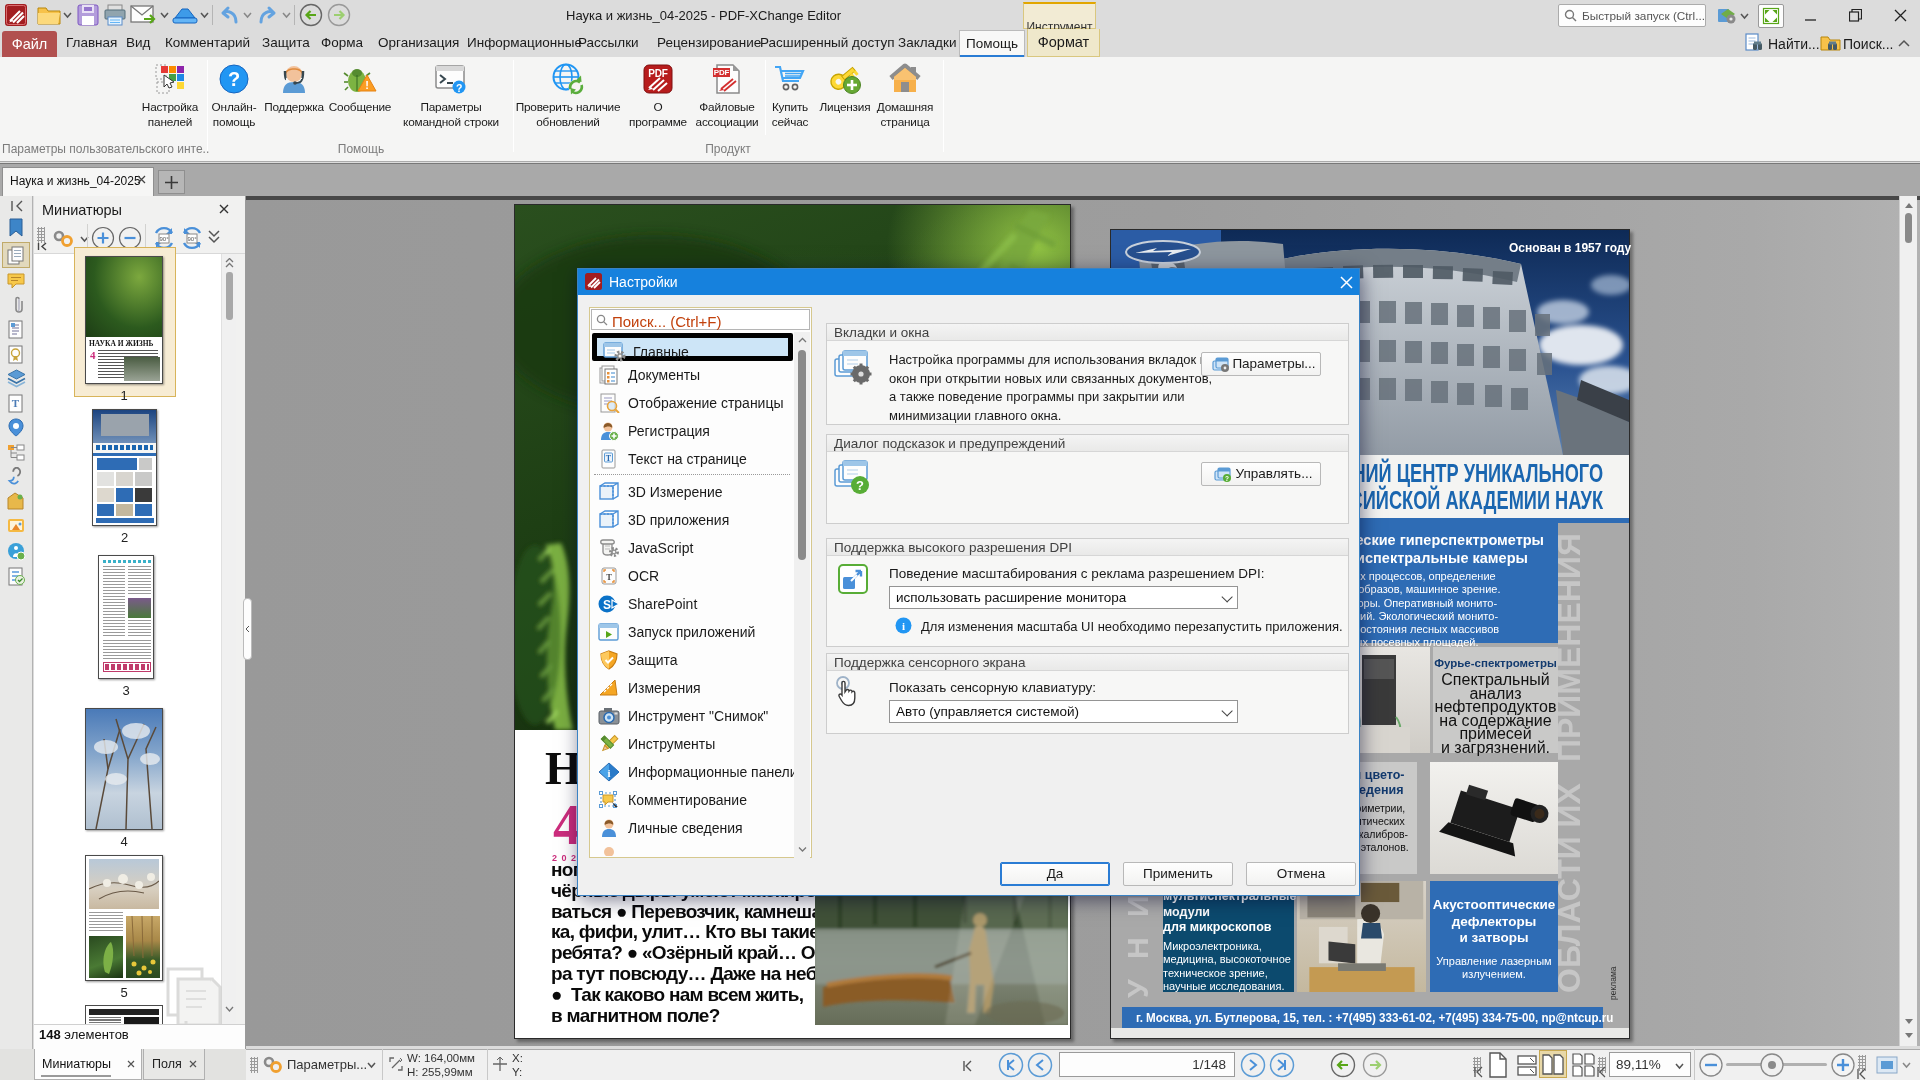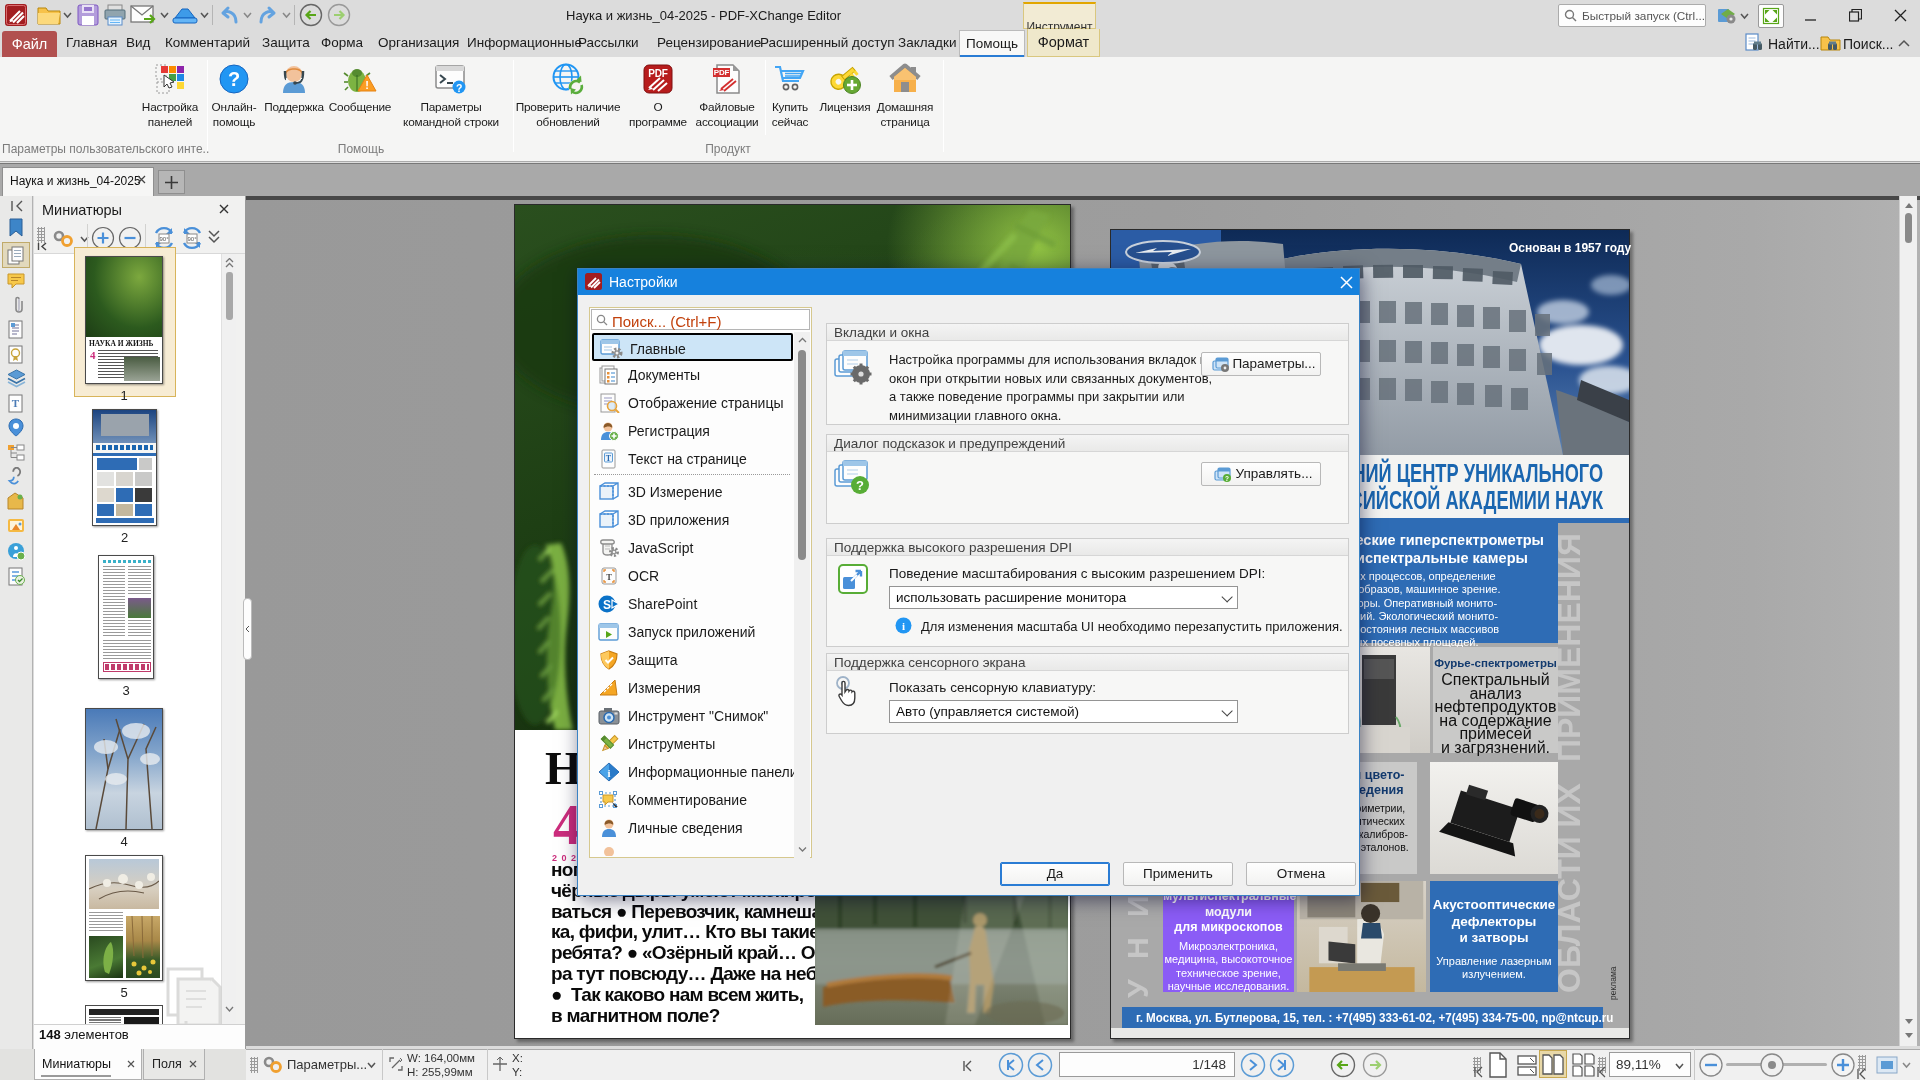--- a/index.html
+++ b/index.html
@@ -583,21 +583,21 @@
           <g transform="rotate(18 64 56)">
             <rect x="24" y="40" width="62" height="34" fill="#1c1c1c"></rect>
             <rect x="78" y="30" width="26" height="18" rx="3" fill="#111"></rect>
             <circle cx="106" cy="38" r="9" fill="#222"></circle>
             <circle cx="106" cy="38" r="5" fill="#3a2a1a"></circle>
             <rect x="30" y="32" width="20" height="10" fill="#2a2a2a"></rect>
             <path d="M22 74 L90 74 L96 86 L16 86 Z" fill="#141414"></path>
           </g>
         </svg>
       </div>
-    <div class="a" style="left:52px;top:651px;width:131px;height:111px;background:#8b5cf6;color:#fff;text-align:center">
+    <div class="a" style="left:52px;top:651px;width:131px;height:111px;background:#0c4a6e;color:#fff;text-align:left">
       <div style="font-weight:bold;font-size:12.5px;margin-top:8px;line-height:15.5px">мультиспектральные<br>модули<br>для микроскопов</div>
       <div style="font-size:11px;line-height:13.5px;margin-top:4px">Микроэлектроника,<br>медицина, высокоточное<br>техническое зрение,<br>научные исследования.</div>
     </div>
     <div class="a" style="left:186px;top:651px;width:129px;height:111px;background:linear-gradient(180deg,#d8d2c8,#c4b89e)">
         <svg width="129" height="111" viewBox="0 0 129 116">
           <rect x="0" y="0" width="129" height="40" fill="#b8b2a6"></rect>
           <rect x="8" y="4" width="50" height="34" fill="#8a8478"></rect>
           <rect x="64" y="2" width="40" height="20" fill="#6a5a3a"></rect>
           <rect x="20" y="48" width="30 " height="38" fill="#ddd8ce"></rect>
           <path d="M60 40 C75 38 85 44 88 56 L84 90 L60 92 Z" fill="#e9e7e0"></path>
@@ -1059,21 +1059,21 @@
 
   <div class="a" style="left:11px;top:38px;width:223px;height:551px;background:#fdfdfd;border:1px solid #d6c88e">
     <div class="a" style="left:1px;top:1px;width:219px;height:21px;background:#fff;border:1px solid #b5b5b5">
       <svg width="12" height="12" style="position:absolute;left:4px;top:4px">
           <circle cx="5" cy="5" r="3.6" fill="none" stroke="#888" stroke-width="1.3"></circle>
           <line x1="7.6" y1="7.6" x2="11" y2="11" stroke="#888" stroke-width="1.3"></line>
         </svg>
       <div style="position:absolute;left:20px;top:3px;font-size:15px;color:#c2410c">Поиск... (Ctrl+F)</div>
     </div>
 
-    <div class="li" style="top:25px;background:#cde5f7;border:2px solid #000000;border-radius:2px;width:201px">
+    <div class="li" style="top:25px;background:#cde5f7;border:5px solid #000000;border-radius:2px;width:201px">
         <svg width="24" height="20" viewBox="0 0 24 20">
           <rect x="1" y="1" width="18" height="14" rx="1.5" fill="#fdfdfd" stroke="#5b9bd5" stroke-width="1.4"></rect>
           <rect x="1" y="1" width="18" height="4" fill="#9ec6e8"></rect>
           <g stroke="#b8d4ec" stroke-width="1.3">
             <line x1="4" y1="8" x2="12" y2="8"></line>
             <line x1="4" y1="11" x2="12" y2="11"></line>
           </g>
           <circle cx="17" cy="14" r="4" fill="none" stroke="#8a8a8a" stroke-width="3" stroke-dasharray="2.2 1.7"></circle>
           <circle cx="17" cy="14" r="2.8" fill="#8a8a8a"></circle>
           <circle cx="17" cy="14" r="1.5" fill="#f2f2f2"></circle>
@@ -1332,21 +1332,21 @@
       </svg><span style="margin-left:26px">Управлять...</span></div>
   <div class="gbx" style="left:248px;top:269px;width:523px;height:109px">
       <div class="gbh">Поддержка высокого разрешения DPI</div>
     </div>
   <svg class="a" width="30" height="30" viewBox="0 0 30 30" style="left:260px;top:295px">
       <rect x="1" y="1" width="28" height="28" rx="4" fill="#fff" stroke="#58ad36" stroke-width="2"></rect>
       <rect x="5" y="13" width="12" height="12" rx="1.5" fill="#4a90d9"></rect>
       <path d="M13 17 L23 7 M23 7 L17.5 7 M23 7 L23 12.5" stroke="#4a90d9" stroke-width="2.4" fill="none"></path>
       <path d="M13 17 L19 11" stroke="#fff" stroke-width="2"></path>
     </svg>
-  <div class="dtxt" style="left:311px;top:296px;width:420px">Поведение масштабирования с высоким разрешением DPI:</div>
+  <div class="dtxt" style="left:311px;top:296px;width:420px">Поведение масштабирования с реклама разрешением DPI:</div>
   <div class="combo" style="left:311px;top:317px;width:349px">использовать расширение монитора</div>
   <svg class="a" width="17" height="17" style="left:317px;top:348px">
       <circle cx="8.5" cy="8.5" r="8" fill="#2196f3"></circle>
       <text x="8.5" y="13" text-anchor="middle" font-size="11" font-weight="bold" fill="#fff" font-family="Liberation Serif">i</text>
     </svg>
   <div class="dtxt" style="left:343px;top:349px;font-size:13px;white-space:nowrap">Для изменения масштаба UI необходимо перезапустить приложения.</div>
   <div class="gbx" style="left:248px;top:384px;width:523px;height:81px">
       <div class="gbh">Поддержка сенсорного экрана</div>
     </div>
   <svg class="a" width="30" height="32" viewBox="0 0 30 32" style="left:256px;top:406px">

